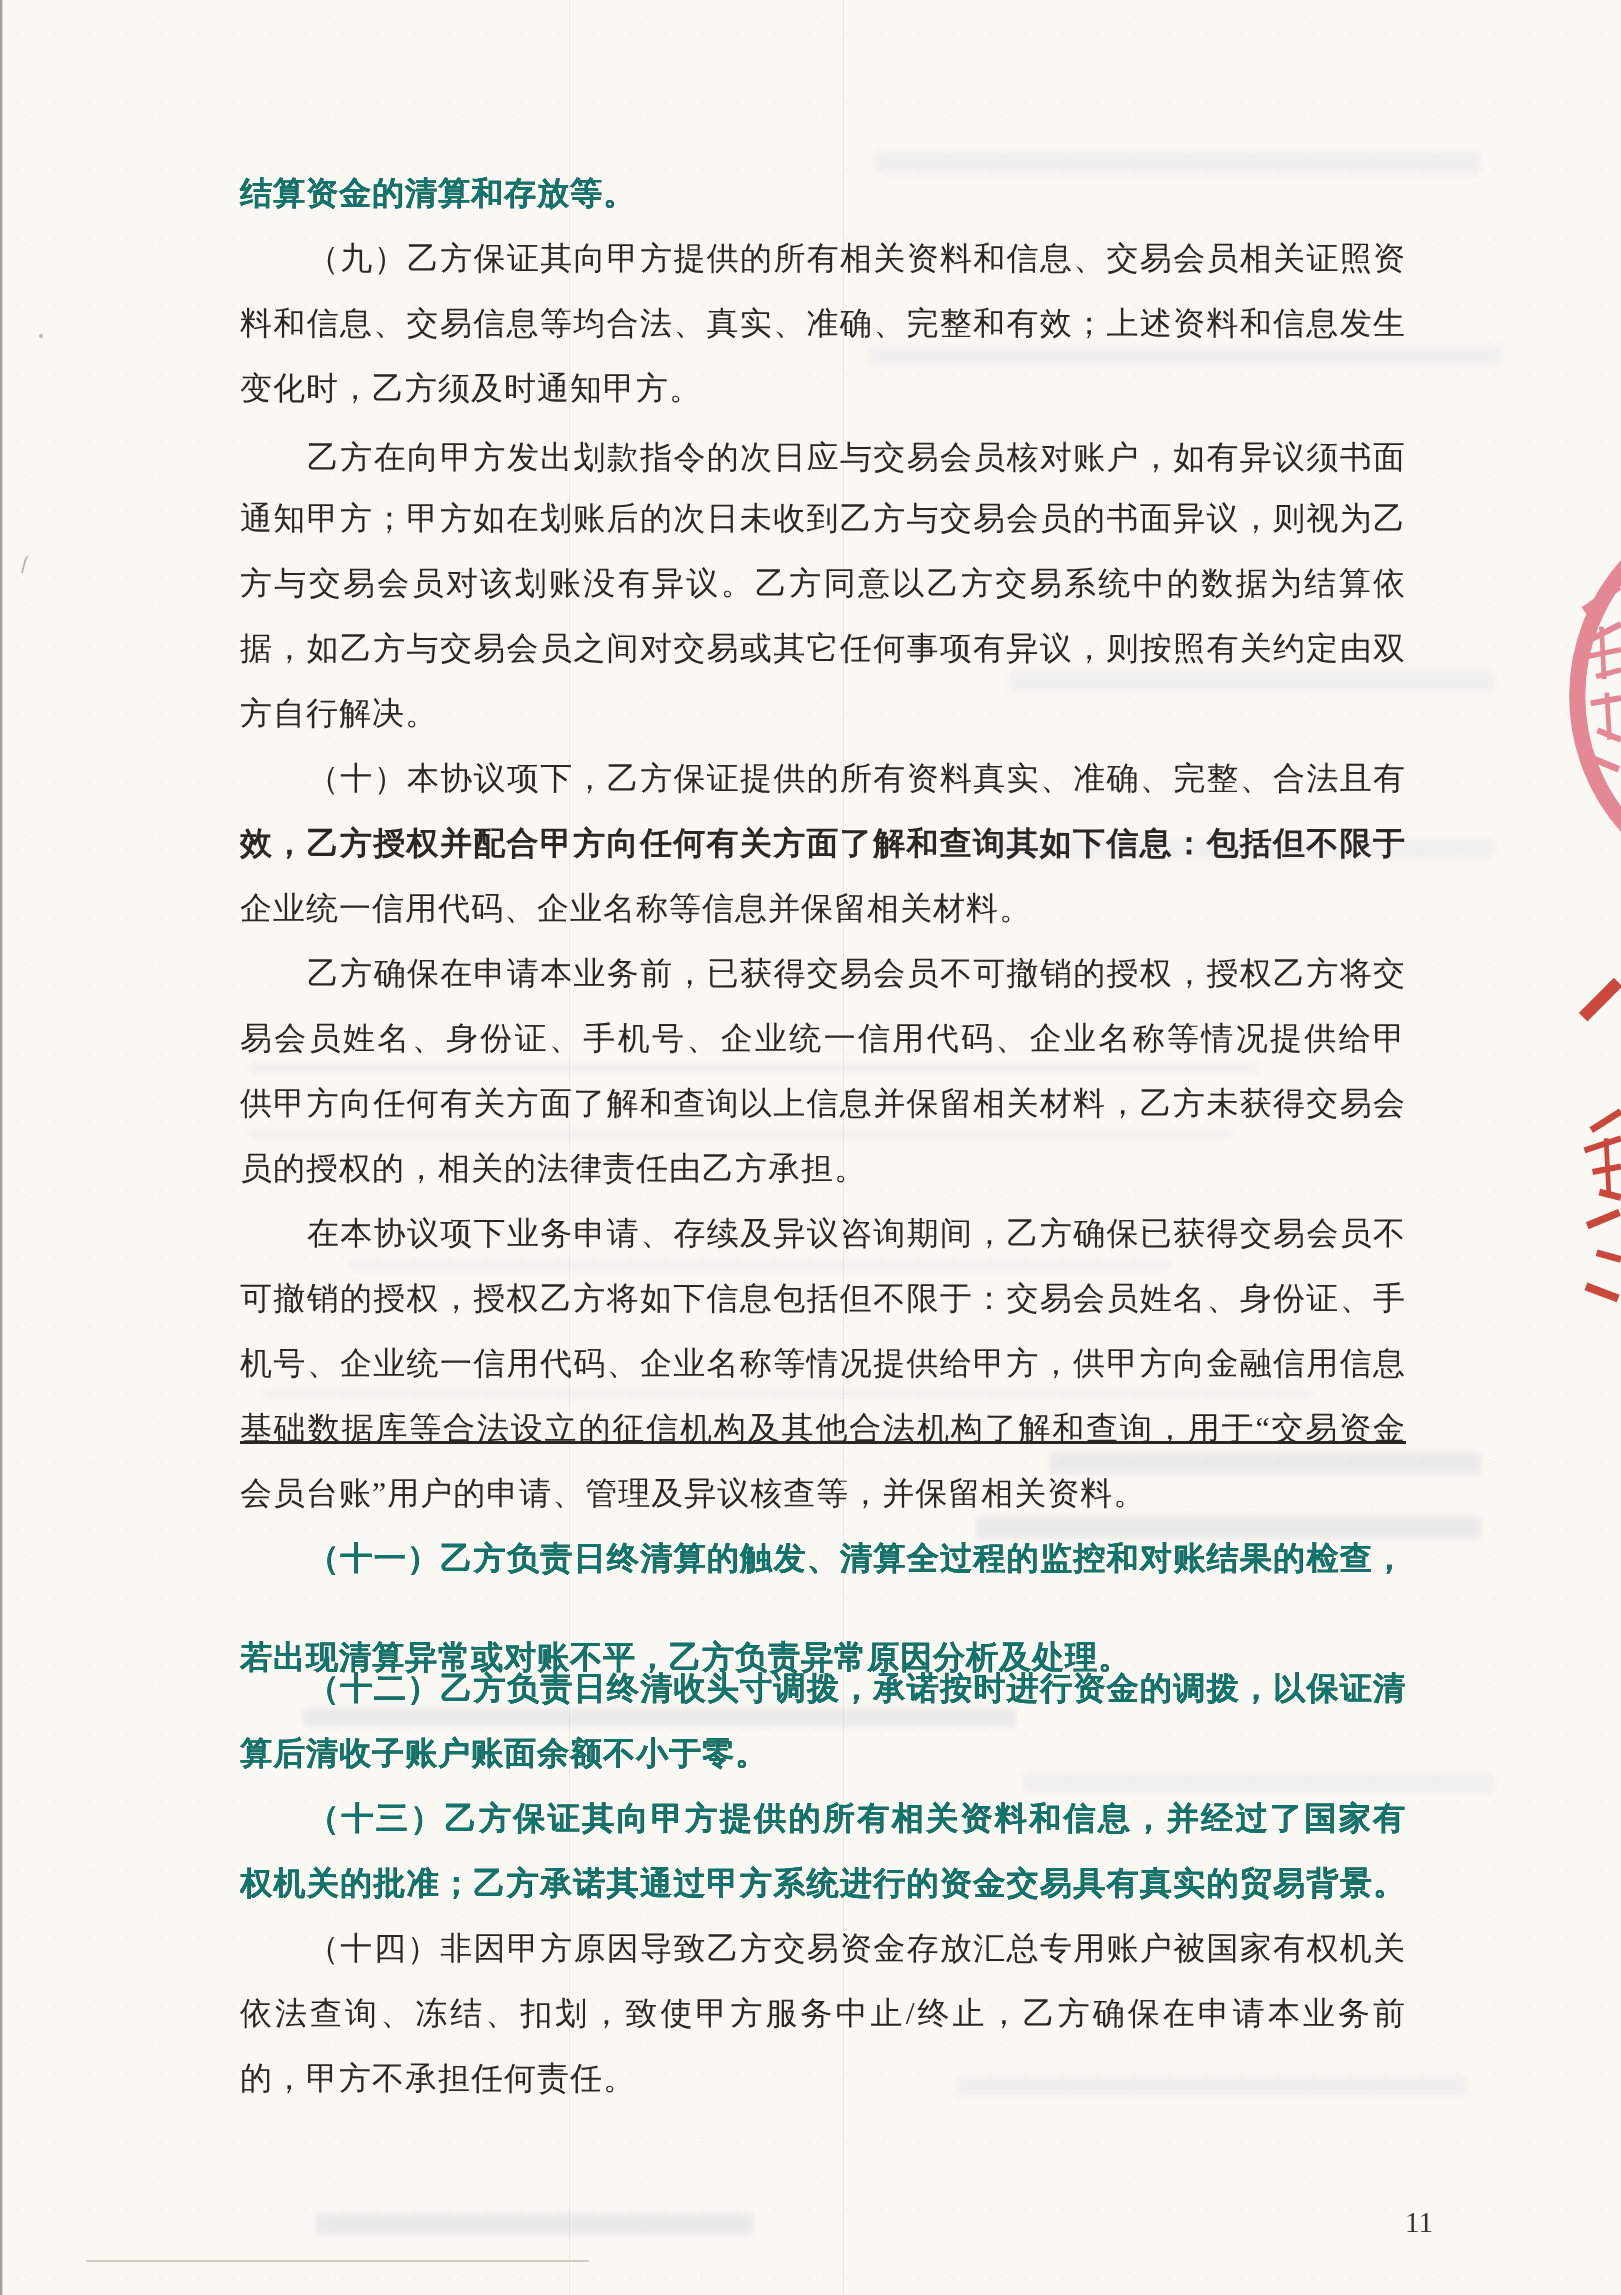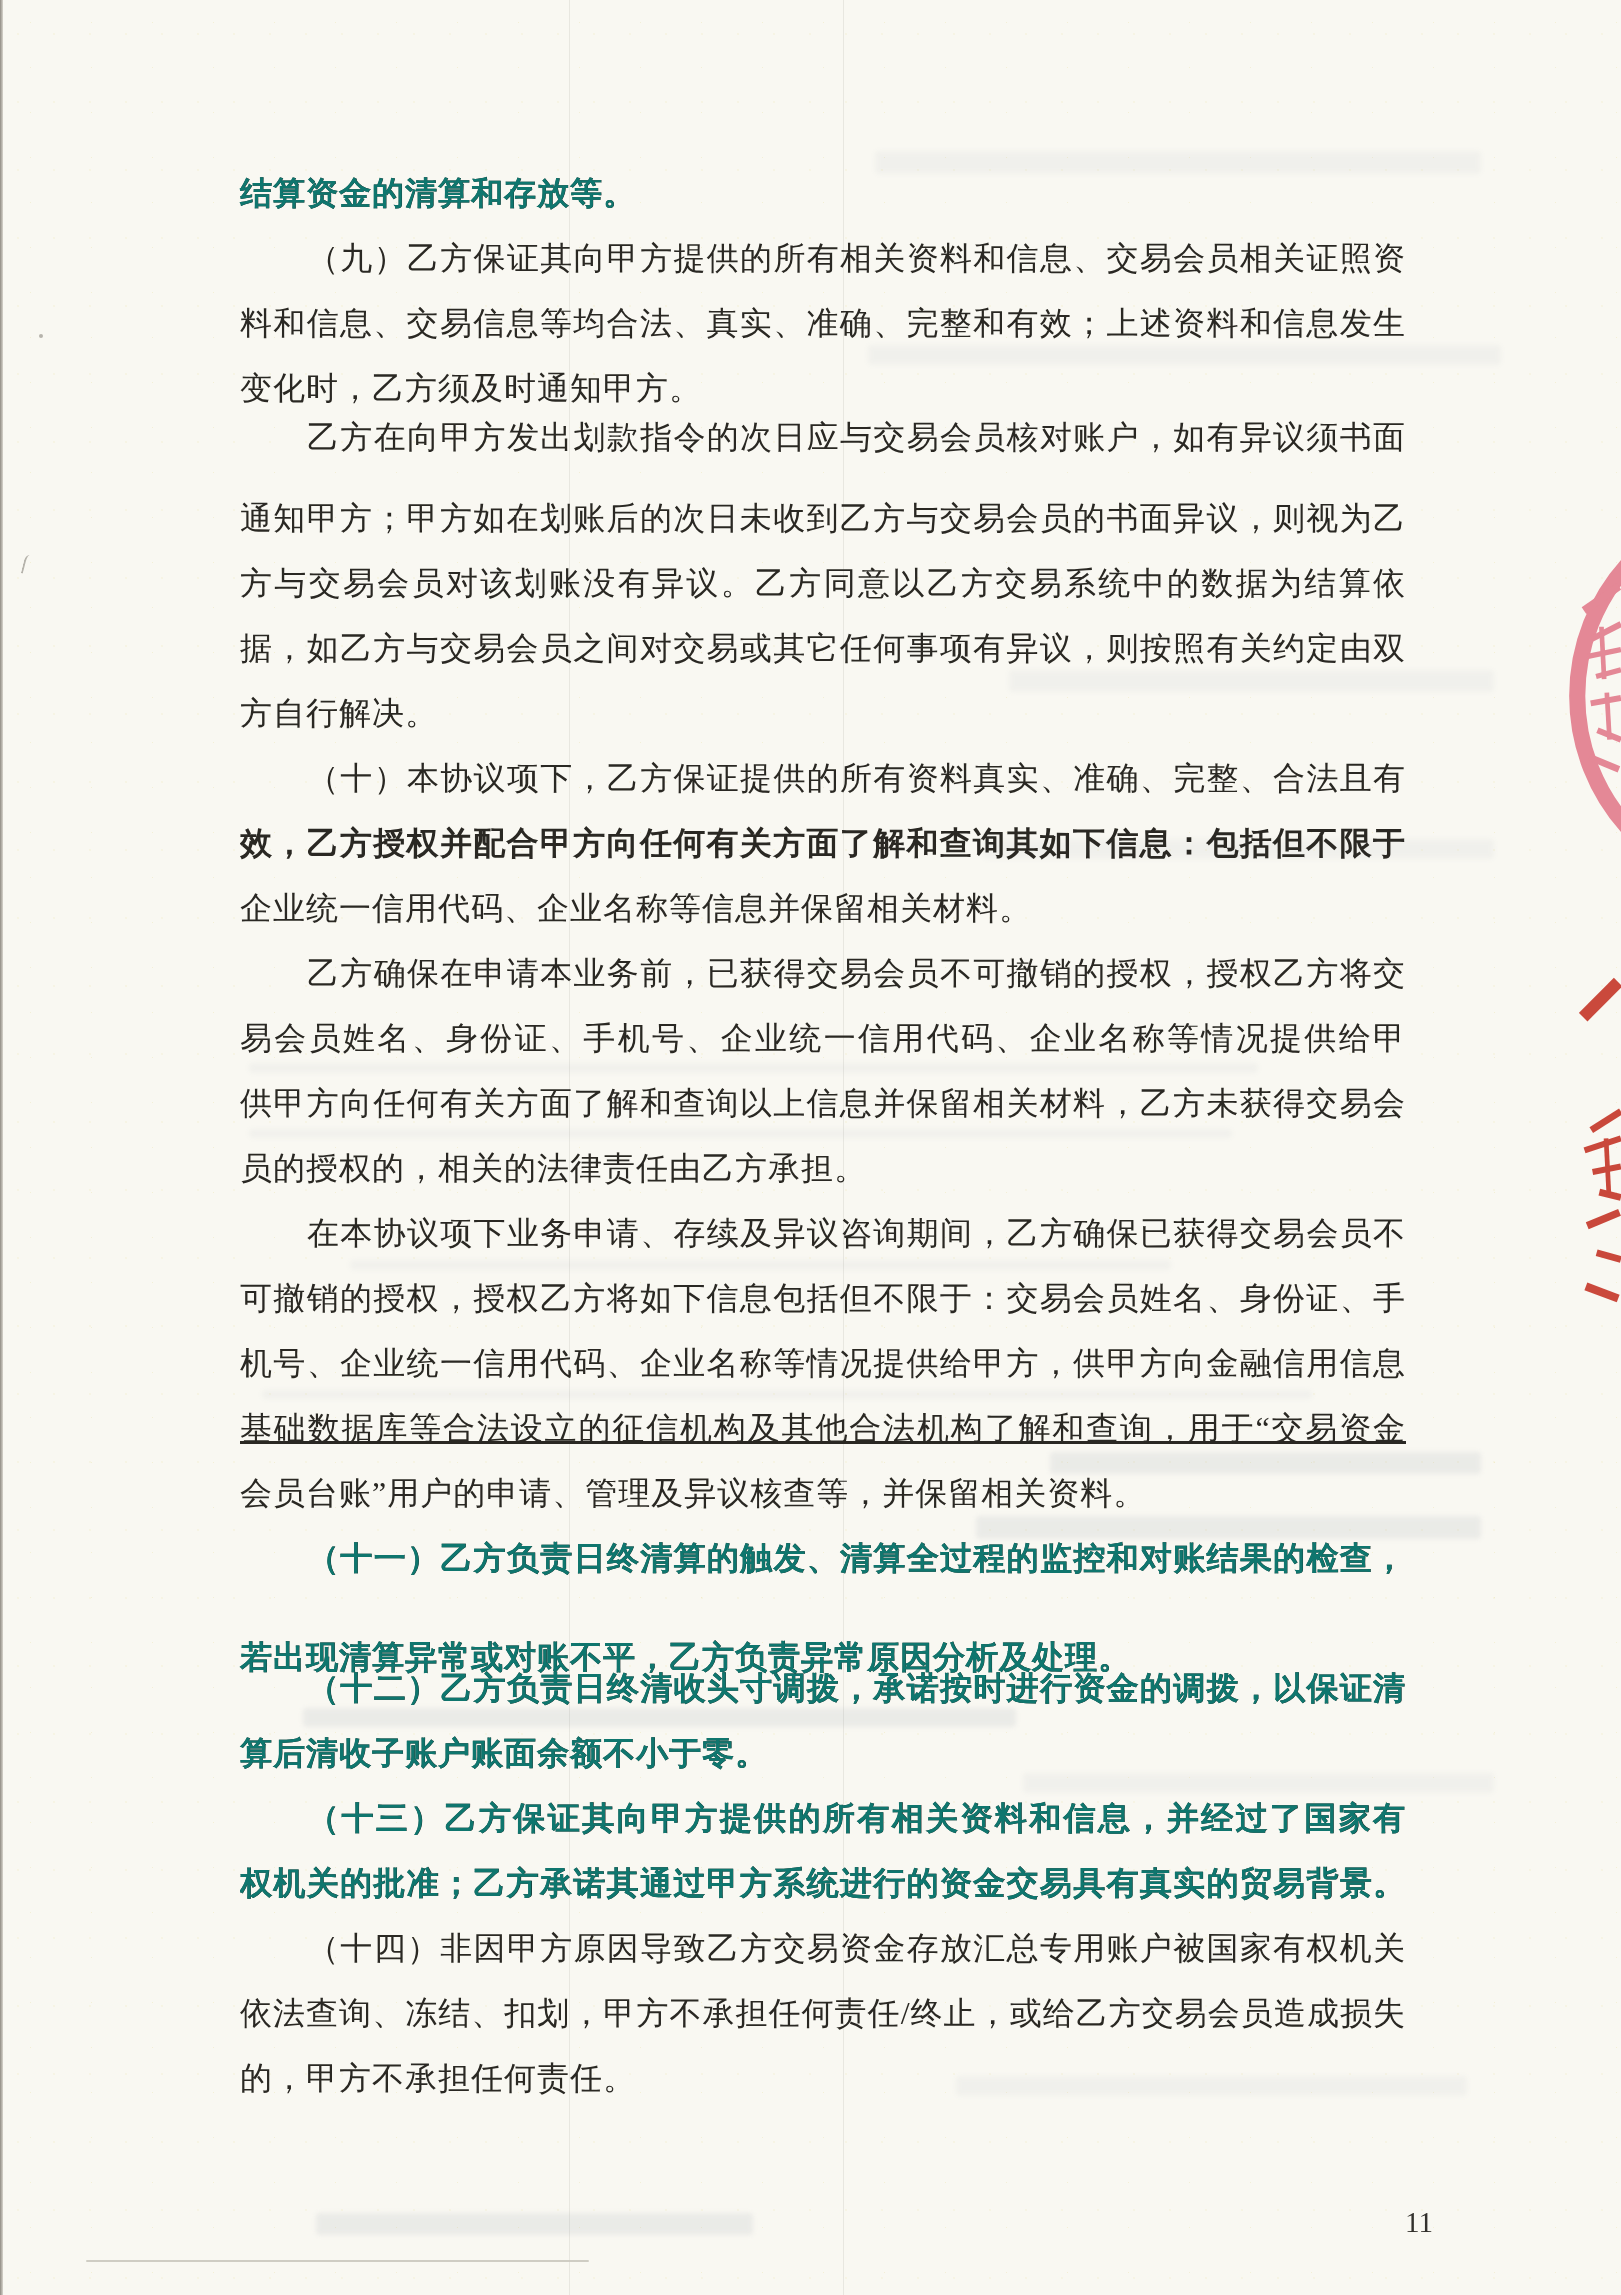--- a/index.html
+++ b/index.html
@@ -104,21 +104,21 @@
       <path d="M10 470 L58 488" stroke-width="12"></path>
       <path d="M40 250 L44 330" stroke-width="7"></path>
     </g>
   </svg>
 
   <div class="textblock" id="textblock">
       <div class="line bold" style="top: 172px;">结算资金的清算和存放等。</div>
       <div class="line indent just" style="top: 237px;">（九）乙方保证其向甲方提供的所有相关资料和信息、交易会员相关证照资</div>
       <div class="line just" style="top: 302px;">料和信息、交易信息等均合法、真实、准确、完整和有效；上述资料和信息发生</div>
       <div class="line" style="top: 367px;">变化时，乙方须及时通知甲方。</div>
-      <div class="line indent just" style="top: 416px;">乙方在向甲方发出划款指令的次日应与交易会员核对账户，如有异议须书面</div>
+      <div class="line indent just" style="top: 436px;">乙方在向甲方发出划款指令的次日应与交易会员核对账户，如有异议须书面</div>
       <div class="line just" style="top: 497px;">通知甲方；甲方如在划账后的次日未收到乙方与交易会员的书面异议，则视为乙</div>
       <div class="line just" style="top: 562px;">方与交易会员对该划账没有异议。乙方同意以乙方交易系统中的数据为结算依</div>
       <div class="line just" style="top: 627px;">据，如乙方与交易会员之间对交易或其它任何事项有异议，则按照有关约定由双</div>
       <div class="line" style="top: 692px;">方自行解决。</div>
       <div class="line indent just" style="top: 757px;">（十）本协议项下，乙方保证提供的所有资料真实、准确、完整、合法且有</div>
       <div class="line just" style="top: 822px; font-weight: bold;">效，乙方授权并配合甲方向任何有关方面了解和查询其如下信息：包括但不限于</div>
       <div class="line" style="top: 887px;">企业统一信用代码、企业名称等信息并保留相关材料。</div>
       <div class="line indent just" style="top: 952px;">乙方确保在申请本业务前，已获得交易会员不可撤销的授权，授权乙方将交</div>
       <div class="line just" style="top: 1017px;">易会员姓名、身份证、手机号、企业统一信用代码、企业名称等情况提供给甲方，</div>
       <div class="line just" style="top: 1082px;">供甲方向任何有关方面了解和查询以上信息并保留相关材料，乙方未获得交易会</div>
@@ -128,20 +128,20 @@
       <div class="line just" style="top: 1342px;">机号、企业统一信用代码、企业名称等情况提供给甲方，供甲方向金融信用信息</div>
       <div class="line just" style="top: 1407px; text-decoration: underline;">基础数据库等合法设立的征信机构及其他合法机构了解和查询，用于“交易资金</div>
       <div class="line" style="top: 1472px;">会员台账”用户的申请、管理及异议核查等，并保留相关资料。</div>
       <div class="line bold indent just" style="top: 1537px;">（十一）乙方负责日终清算的触发、清算全过程的监控和对账结果的检查，</div>
       <div class="line bold" style="top: 1636px;">若出现清算异常或对账不平，乙方负责异常原因分析及处理。</div>
       <div class="line bold indent just" style="top: 1667px;">（十二）乙方负责日终清收头寸调拨，承诺按时进行资金的调拨，以保证清</div>
       <div class="line bold" style="top: 1732px;">算后清收子账户账面余额不小于零。</div>
       <div class="line bold indent just" style="top: 1797px;">（十三）乙方保证其向甲方提供的所有相关资料和信息，并经过了国家有</div>
       <div class="line bold just" style="top: 1862px;">权机关的批准；乙方承诺其通过甲方系统进行的资金交易具有真实的贸易背景。</div>
       <div class="line indent just" style="top: 1927px;">（十四）非因甲方原因导致乙方交易资金存放汇总专用账户被国家有权机关</div>
-      <div class="line just" style="top: 1992px;">依法查询、冻结、扣划，甲方不承担任何责任/终止，或给乙方交易会员造成损失</div>
+      <div class="line just" style="top: 1992px;">依法查询、冻结、扣划，致使甲方服务中止/终止，乙方确保在申请本业务前</div>
       <div class="line" style="top: 2057px;">的，甲方不承担任何责任。</div>
     </div>
 
   <div class="pagenum">11</div>
 
 </div>
 
 
 </body></html>

